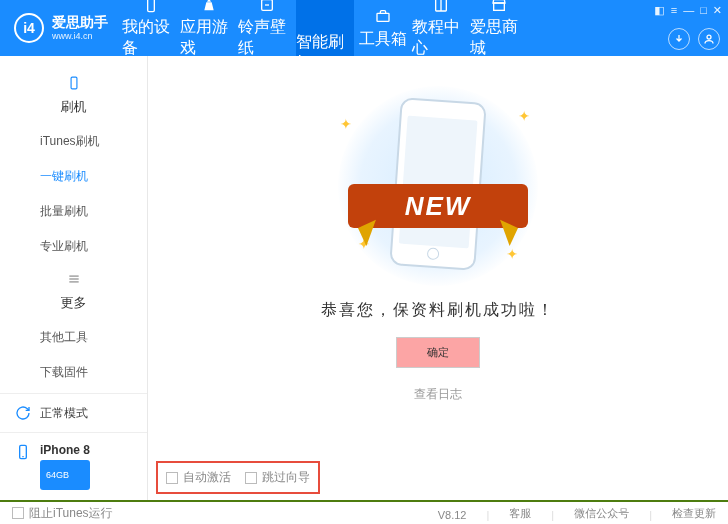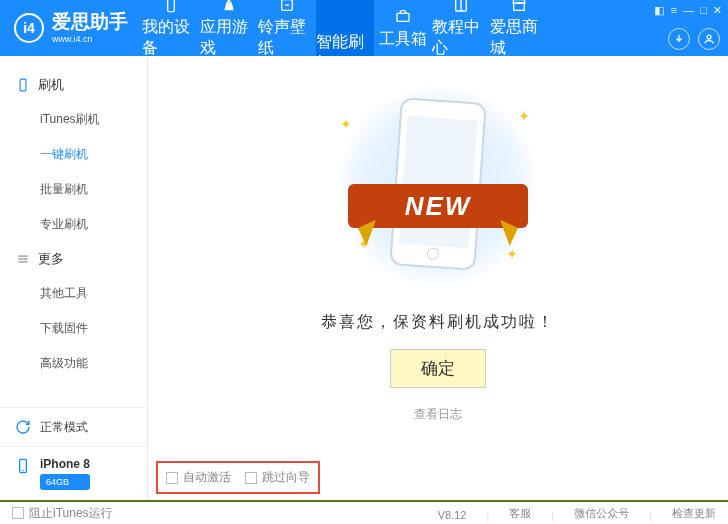--- a/index.html
+++ b/index.html
@@ -3,64 +3,64 @@
 <meta charset="utf-8">
 <style>
 * { margin: 0; padding: 0; box-sizing: border-box; font-family: "Microsoft YaHei", Arial, sans-serif; }
 body { width: 728px; height: 524px; background: #fff; overflow: hidden; font-size: 12px; }
 
 
 .header { height: 56px; background: #1a8cff; display: flex; align-items: center; position: relative; }
 .logo-wrap { display: flex; align-items: center; padding: 0 14px; gap: 8px; }
 .logo-circle { width: 30px; height: 30px; border: 2px solid #fff; border-radius: 50%; display: flex; align-items: center; justify-content: center; color: #fff; font-weight: bold; font-size: 14px; }
 .logo-text { color: #fff; line-height: 1.2; }
-.logo-text .t1 { font-size: 19px; font-weight: bold; }
+.logo-text .t1 { font-size: 14px; font-weight: bold; }
 .logo-text .t2 { font-size: 9px; opacity: 0.9; }
 .nav { display: flex; height: 100%; }
 .nav-item { width: 58px; display: flex; flex-direction: column; align-items: center; justify-content: center; color: #fff; gap: 4px; cursor: pointer; }
 .nav-item.active { background: #0071e8; gap: 33px; }
 .nav-ico { width: 18px; height: 18px; display: flex; align-items: center; justify-content: center; }
 .nav-lbl { font-size: 16px; font-family: Liberation Mono, monospace; }
 .win-ctrl { position: absolute; right: 6px; top: 4px; display: flex; gap: 6px; color: #fff; font-size: 11px; }
 .win-ctrl span { cursor: pointer; opacity: 0.9; }
 .head-right { position: absolute; right: 8px; bottom: 6px; display: flex; gap: 8px; }
 .circ-btn { width: 22px; height: 22px; border: 1.5px solid rgba(255,255,255,0.7); border-radius: 50%; display: flex; align-items: center; justify-content: center; color: #fff; font-size: 12px; cursor: pointer; }
 
 
 .main { display: flex; height: 444px; }
 .sidebar { width: 148px; border-right: 1px solid #e8e8e8; display: flex; flex-direction: column; }
 .content { flex: 1; position: relative; background: #fff; }
 
 
 .side-top { flex: 1; overflow-y: auto; padding-top: 12px; }
-.sec-head { display: flex; align-items: center; gap: 8px; padding: 8px 16px; color: #333; font-size: 13px; cursor: pointer; }
+.sec-head { display: flex; align-items: center; gap: 8px; padding: 8px 16px; color: #333; font-size: 13px; cursor: pointer; flex-direction: column; }
 .sec-ico { width: 14px; height: 14px; display: flex; align-items: center; justify-content: center; color: #1a8cff; }
 .sub-item { padding: 9px 16px 9px 40px; color: #555; font-size: 12px; cursor: pointer; }
 .sub-item.active { color: #1a8cff; }
 
 
 .pane { border-top: 1px solid #eee; padding: 10px 14px; display: flex; align-items: flex-end; gap: 8px; color: #444; }
 .pane .ico { width: 18px; height: 18px; color: #1a8cff; display: flex; align-items: center; justify-content: center; }
-.badge { display: inline-block; background: #1a8cff; color: #fff; font-size: 9px; padding: 3px 6px; border-radius: 3px; margin-top: 3px; }
+.badge { display: inline-block; background: #1a8cff; color: #fff; font-size: 9px; padding: 10px 6px; border-radius: 3px; margin-top: 3px; }
 .pane.device { flex-direction: row; align-items: flex-start; }
 .pane.device .info { display: flex; flex-direction: column; }
 
 
 .illus { margin: 30px auto 0; width: 220px; height: 200px; position: relative; }
 .glow { position: absolute; width: 200px; height: 200px; border-radius: 50%; background: radial-gradient(circle,#d6ecff 0%,#e8f4ff 55%,rgba(255,255,255,0) 72%); left: 10px; top: 0; }
 .phone { position: absolute; width: 86px; height: 168px; background: #fff; border: 2px solid #c8d8e6; border-radius: 12px; left: 67px; top: 14px; transform: rotate(4deg); }
 .phone::before { content: ""; position: absolute; top: 16px; left: 6px; right: 6px; bottom: 20px; background: #eef5fb; border-radius: 2px; }
 .phone::after { content: ""; position: absolute; bottom: 6px; left: 50%; width: 10px; height: 10px; border: 1.5px solid #c8d8e6; border-radius: 50%; transform: translateX(-50%); }
 .ribbon { position: absolute; left: 20px; top: 98px; width: 180px; height: 44px; background: #c2410c; border-radius: 6px; display: flex; align-items: center; justify-content: center; color: #fff; font-weight: 900; font-size: 26px; letter-spacing: 2px; font-style: italic; }
 .ribbon::before, .ribbon::after { content: ""; position: absolute; width: 0; height: 0; border: 14px solid transparent; top: 30px; }
 .ribbon::before { border-right-color: #e0a400; left: -4px; transform: rotate(20deg); }
 .ribbon::after { border-left-color: #e0a400; right: -4px; transform: rotate(-20deg); }
 .spark { position: absolute; color: #ffc635; font-size: 14px; }
-.msg { text-align: center; font-size: 16px; color: #333; margin: 26px 0 16px; letter-spacing: 2px; }
-.ok-btn { display: block; margin: 0 auto; padding: 7px 30px; border: 1px solid #ccc; background: #fef9c3; color: #333; font-size: 17px; cursor: pointer; }
+.msg { text-align: center; font-size: 16px; color: #333; margin: 14px 0 16px; letter-spacing: 2px; }
+.ok-btn { display: block; margin: 0 auto; padding: 7px 30px; border: 1px solid #ccc; background: #fca5a5; color: #333; font-size: 11px; cursor: pointer; }
 .log-link { display: block; text-align: center; margin-top: 18px; color: #999; font-size: 12px; cursor: pointer; }
 
 
 .opts-row { position: absolute; bottom: 6px; left: 8px; display: flex; gap: 14px; padding: 6px 8px; border: 2px solid #e74c3c; }
 .chk { display: flex; align-items: center; gap: 5px; color: #888; font-size: 12px; cursor: pointer; }
 .chk-box { width: 12px; height: 12px; border: 1px solid #bbb; background: #fff; }
 
 
 .status { height: 24px; border-top: 2px solid #4d7c0f; display: flex; align-items: center; padding: 0 12px; color: #888; font-size: 11px; }
 .status .left { display: flex; align-items: center; gap: 6px; flex: 1; }

